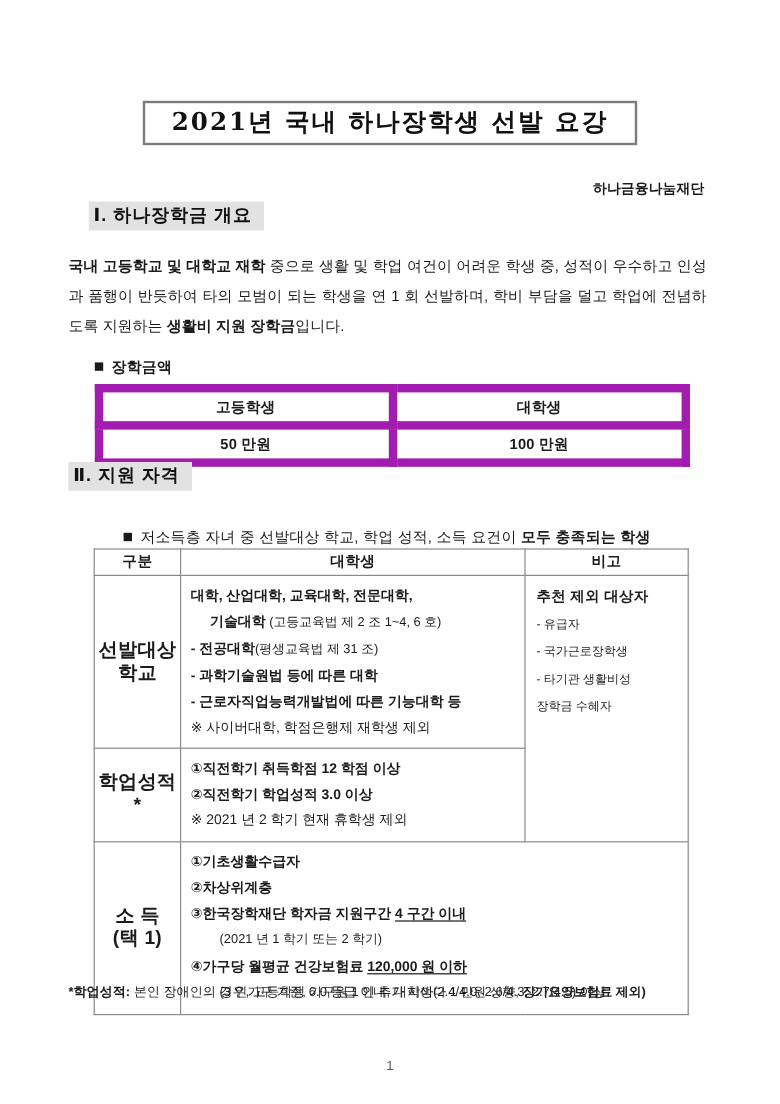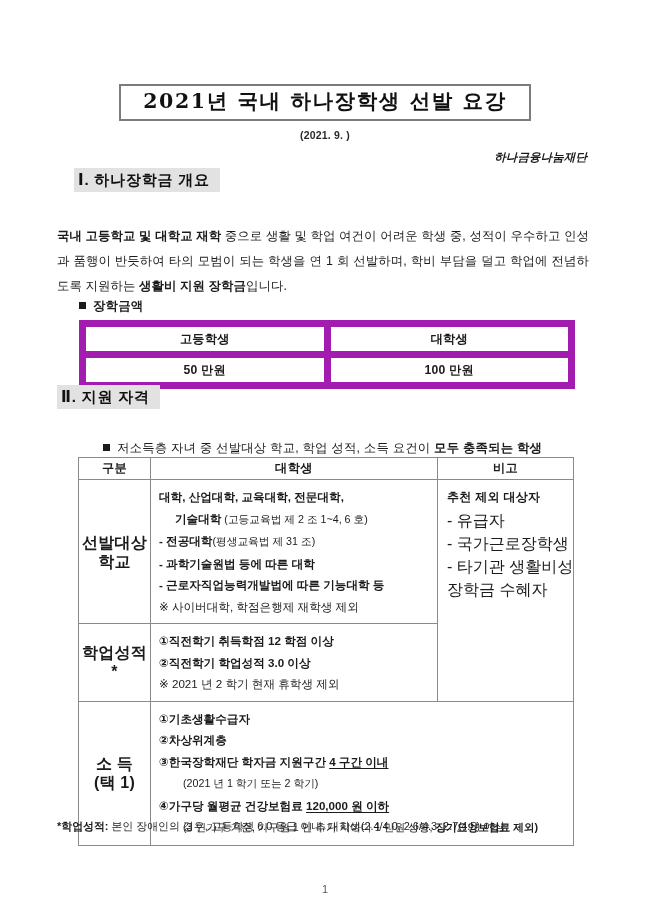--- a/index.html
+++ b/index.html
@@ -57,42 +57,41 @@
 
   
   .org-name {
     position: absolute;
     top: 150px;
     right: 63px;
     font-size: 11.5px;
     font-weight: bold;
     letter-spacing: .1px;
     color: #1b1b1b;
-    font-style: italic;
   }
 
   
   .section-head {
     position: absolute;
     left: 57px;
     background: #e2e2e2;
     padding: 3px 10px 4px 4px;
     font-size: 15px;
     font-weight: bold;
     letter-spacing: .8px;
     color: #111;
     line-height: 1.15;
   }
   #sec1 { top: 168px; margin-left: 17px; }
   #sec2 { top: 385px; }
 
   
   .intro {
     position: absolute;
-    top: 224px;
+    top: 210px;
     left: 57px;
     width: 532px;
     font-size: 12.4px;
     line-height: 25px;
     text-align: justify;
     text-justify: inter-character;
     color: #1b1b1b;
     letter-spacing: .1px;
   }
   .intro b { font-weight: bold; }
@@ -177,21 +176,21 @@
     vertical-align: top;
   }
   .elig-table .ln { display: block; white-space: nowrap; }
   .elig-table .ln.b { font-weight: bold; }
   .elig-table .ln.ind { padding-left: 16px; }
   .elig-table .ln.ind2 { padding-left: 24px; }
   .elig-table .small { font-size: 10.7px; font-weight: normal; }
   .elig-table u { text-decoration: underline; text-underline-offset: 2px; }
 
   .note-title { font-weight: bold; font-size: 12px; letter-spacing: .3px; }
-  .note-line { font-size: 16px; }
+  .note-line { font-size: 10px; }
 
   
   .footnote {
     position: absolute;
     top: 820px;
     left: 57px;
     width: 540px;
     font-size: 10.9px;
     color: #1b1b1b;
     letter-spacing: 0;
@@ -212,21 +211,20 @@
 </style>
 </head>
 <body>
 
 <div class="page">
 
   <div class="title-wrap">
     <div class="title-box">
       <span class="title-text">2021년 국내 하나장학생 선발 요강</span>
     </div>
-    <div class="subtitle">(2021. 9. )</div>
   </div>
 
   <div class="org-name">하나금융나눔재단</div>
 
   <div class="section-head" id="sec1">Ⅰ. 하나장학금 개요</div>
 
   <div class="intro"><b>국내 고등학교 및 대학교 재학</b> 중으로 생활 및 학업 여건이 어려운 학생 중, 성적이 우수하고 인성과 품행이 반듯하여 타의 모범이 되는 학생을 연 1 회 선발하며, 학비 부담을 덜고 학업에 전념하도록 지원하는 <b>생활비 지원 장학금</b>입니다.</div>
 
   <div class="bullet-head" id="amount-head">
     <span class="sq"></span><span>장학금액</span>

